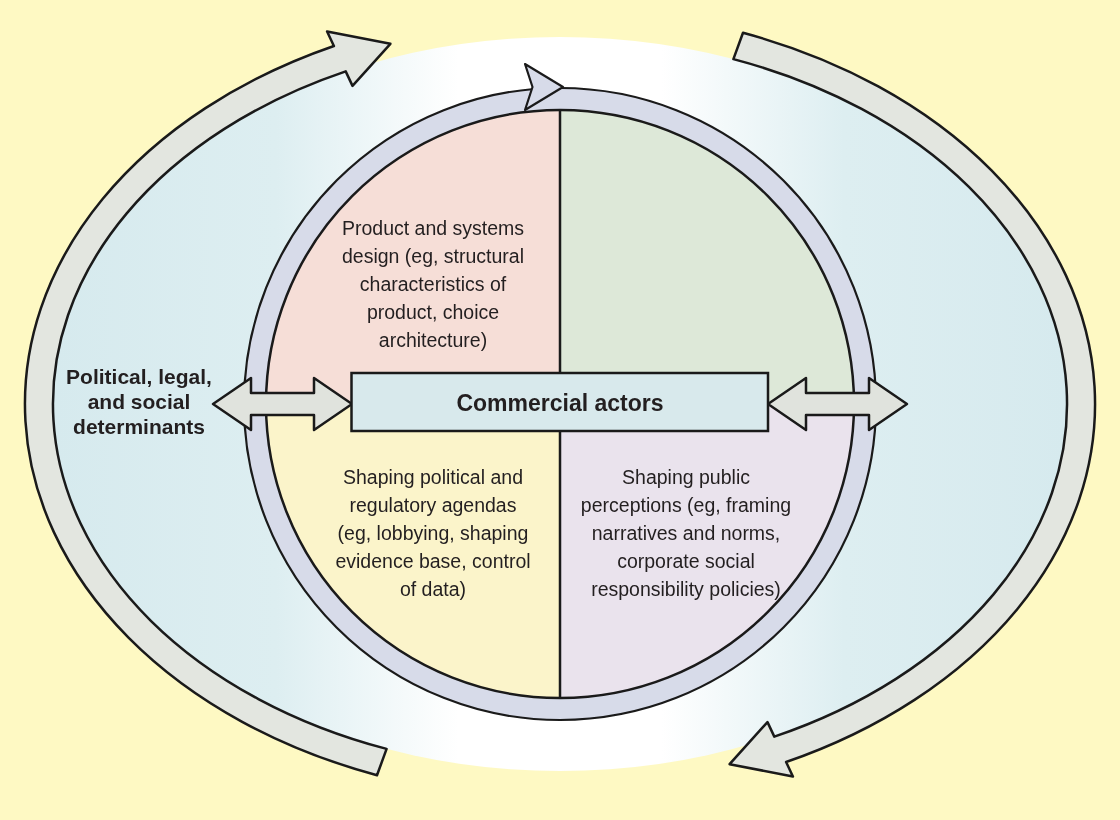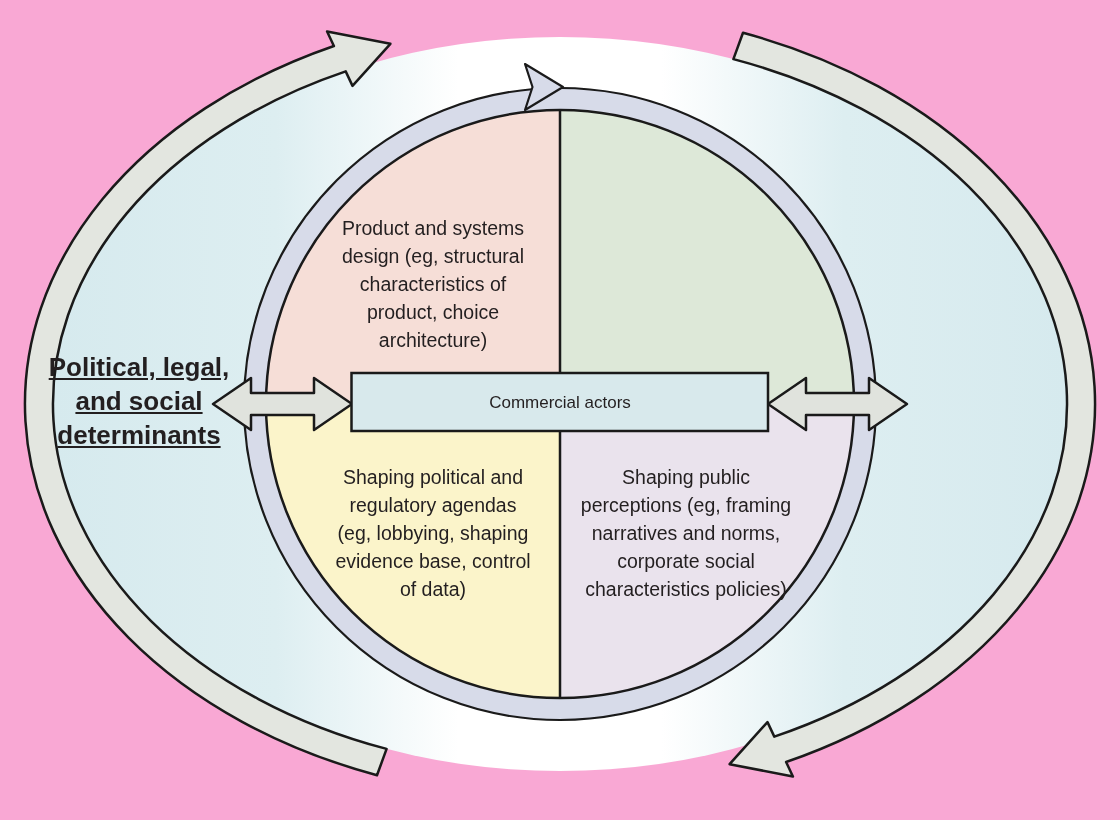--- a/index.html
+++ b/index.html
@@ -1,45 +1,44 @@
 <!DOCTYPE html>
 <html><head>
 <meta charset="utf-8">
 <style>
   html, body { margin: 0; padding: 0; background: #ffffff; }
   .canvas {
     position: relative;
     width: 1120px;
     height: 820px;
-    background: #f9a8d4;
+    background: #fef9c3;
     font-family: "Liberation Sans", "DejaVu Sans", sans-serif;
     overflow: hidden;
   }
   .canvas svg { position: absolute; left: 0; top: 0; }
   .txt {
     position: absolute;
     transform: translate(-50%, -50%);
     text-align: center;
     white-space: pre-line;
     color: #231f20;
   }
   .quad-text {
     font-size: 19.5px;
     line-height: 28px;
     font-weight: 400;
   }
   .side-label {
-    font-size: 26px;
-    line-height: 34px;
+    font-size: 21px;
+    line-height: 25px;
     font-weight: 700;
-    text-decoration: underline;
   }
   .banner-label {
-    font-size: 17px;
-    font-weight: 400;
+    font-size: 23px;
+    font-weight: 700;
     white-space: nowrap;
   }
   
   .pos-q-tl { left: 433px; top: 284px; }
   .pos-q-tr { left: 686px; top: 284px; }
   .pos-q-bl { left: 433px; top: 533px; }
   .pos-q-br { left: 686px; top: 533px; }
   .pos-left-label  { left: 139px; top: 401px; }
   .pos-right-label { left: 984px; top: 401px; }
   .pos-banner { left: 560px; top: 403px; }
@@ -96,21 +95,21 @@
   <div class="txt quad-text pos-q-bl">Shaping political and
 regulatory agendas
 (eg, lobbying, shaping
 evidence base, control
 of data)</div>
 
   <div class="txt quad-text pos-q-br">Shaping public
 perceptions (eg, framing
 narratives and norms,
 corporate social
-characteristics policies)</div>
+responsibility policies)</div>
 
   <div class="txt side-label pos-left-label">Political, legal,
 and social
 determinants</div>
 
 
   <div class="txt banner-label pos-banner">Commercial actors</div>
 
 </div>
 

